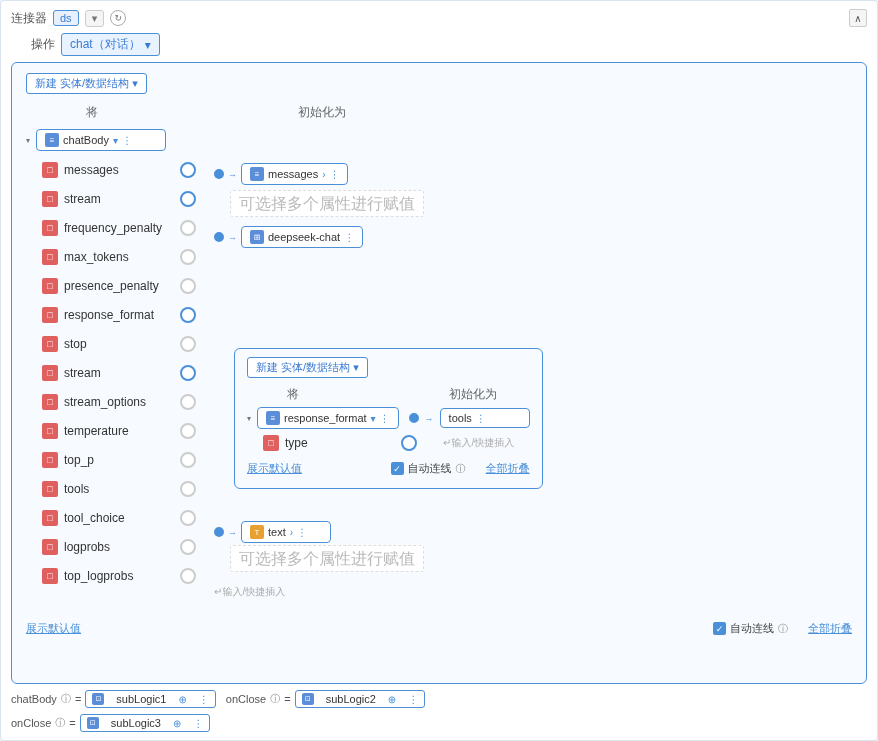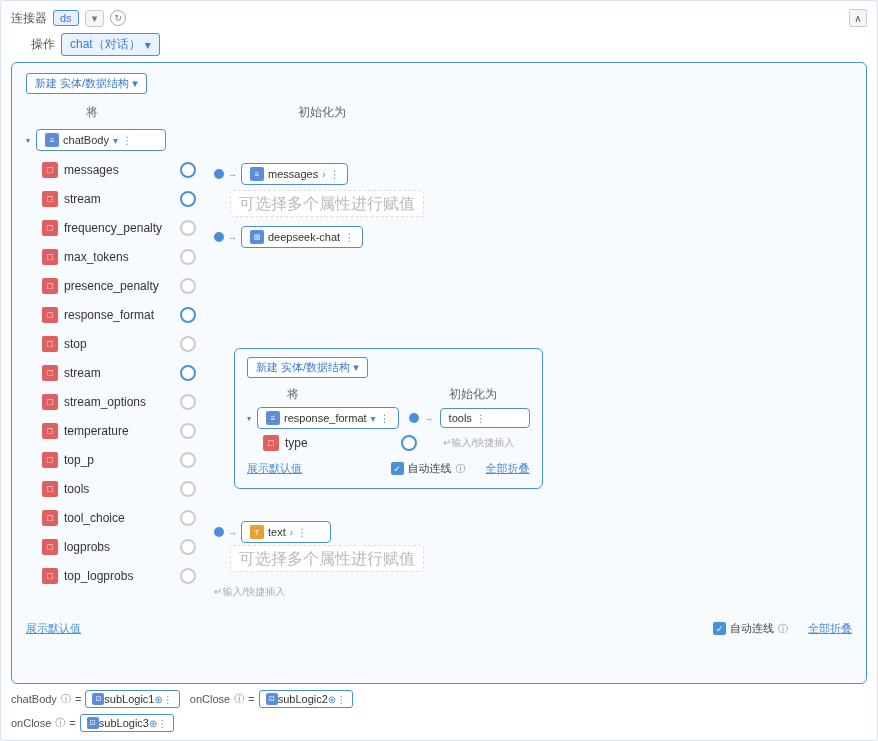--- a/index.html
+++ b/index.html
@@ -299,21 +299,21 @@
       font-size: 11px;
       color: #555;
     }
     .event-node {
       background: white;
       border: 1.5px solid #4a90d9;
       border-radius: 3px;
       padding: 2px 6px;
       display: flex;
       align-items: center;
-      gap: 0;
+      gap: 12px;
       font-size: 11px;
       color: #333;
     }
     .event-node .sub-icon {
       width: 12px; height: 12px;
       background: #5b8dd9;
       border-radius: 2px;
       display: flex; align-items: center; justify-content: center;
       color: white;
       font-size: 7px;

